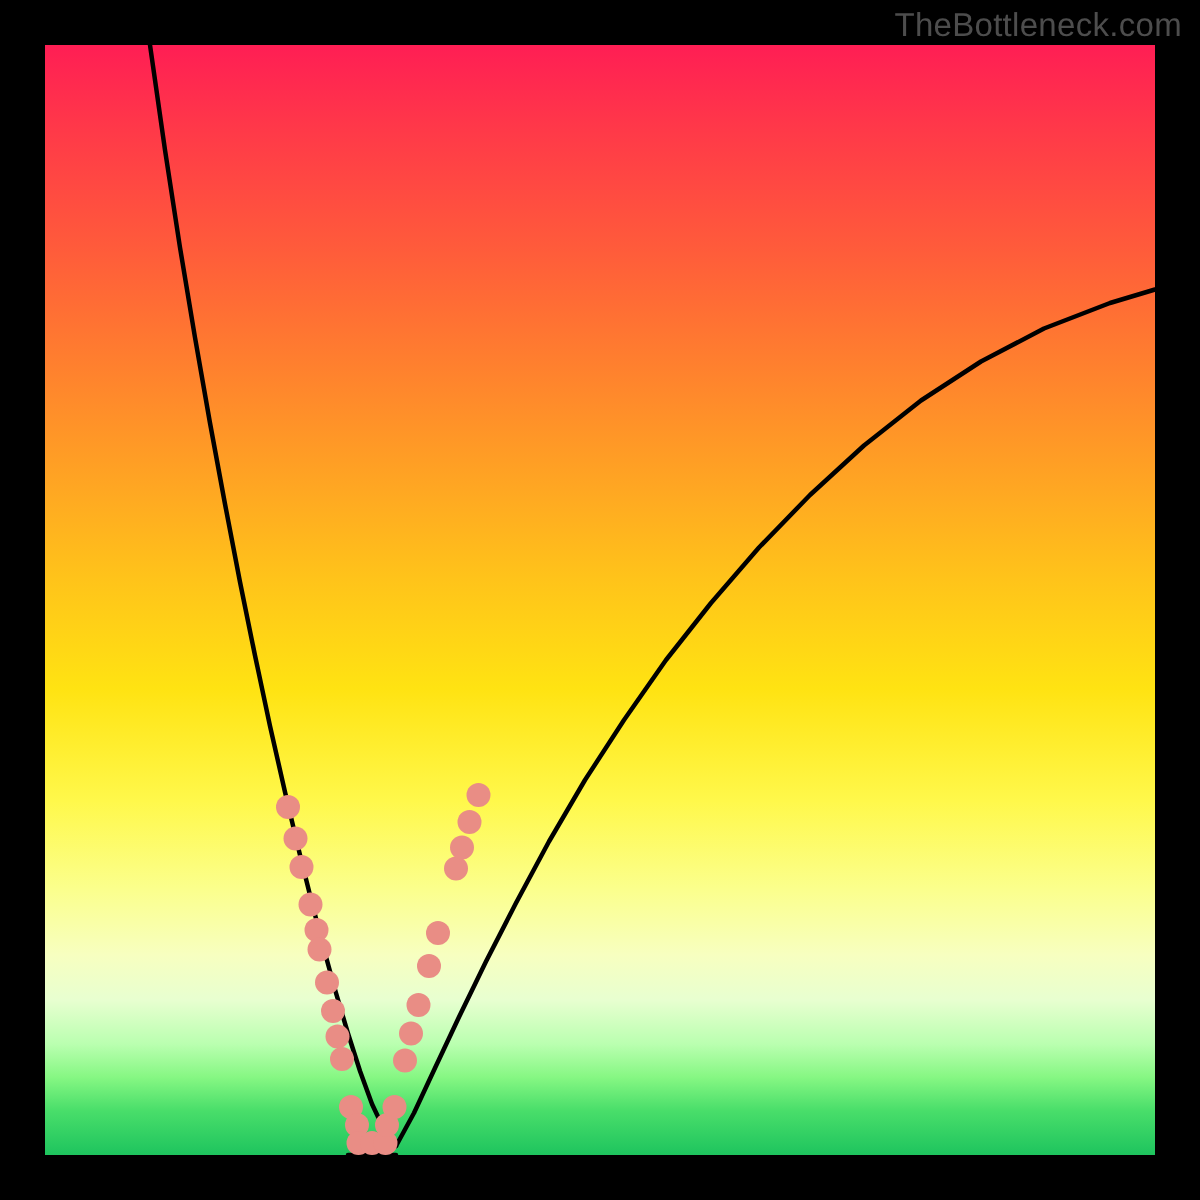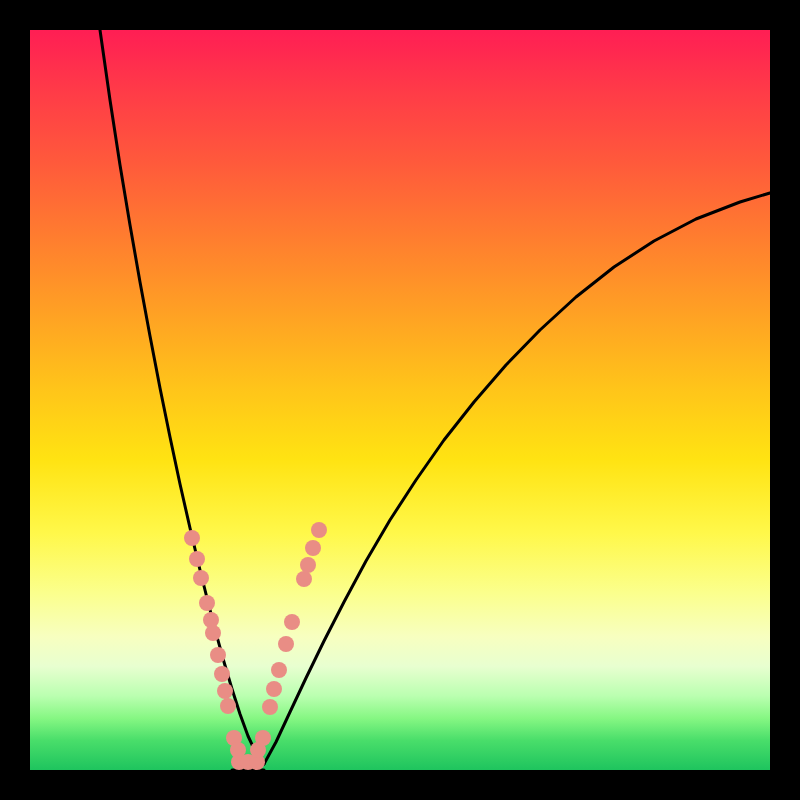--- a/index.html
+++ b/index.html
@@ -60,20 +60,21 @@
     color: #4d4d4d;
     font-size: 22px;
     font-weight: 400;
     letter-spacing: 0.2px;
   }
 </style>
 </head>
 <body>
 
 <div class="frame">
+  <div class="watermark">TheBottleneck.com</div>
   <div class="plot-area">
     <svg class="curves" viewBox="0 0 740 740">
       <g id="curve-paths">
           <path d="M70 0 L80 70 L90 135 L100 195 L110 252 L120 306 L130 358 L140 407 L150 454 L160 498 L170 540 L178 572 L186 603 L194 632 L202 659 L210 684 L218 706 L226 723 L234 734 " fill="none" stroke="#000" stroke-width="3" stroke-linecap="round" stroke-linejoin="round"></path>
           <path d="M202 740 L234 740 " fill="none" stroke="#000" stroke-width="3" stroke-linecap="round" stroke-linejoin="round"></path>
           <path d="M234 734 L246 712 L260 682 L276 648 L294 611 L314 572 L336 531 L360 490 L386 450 L414 410 L444 372 L476 335 L510 300 L546 267 L584 237 L624 211 L666 189 L710 172 L740 163 " fill="none" stroke="#000" stroke-width="3" stroke-linecap="round" stroke-linejoin="round"></path>
         </g>
       <g id="marker-dots">
           <circle cx="162" cy="508" r="8" fill="#e98d85"></circle>
           <circle cx="167" cy="529" r="8" fill="#e98d85"></circle>

